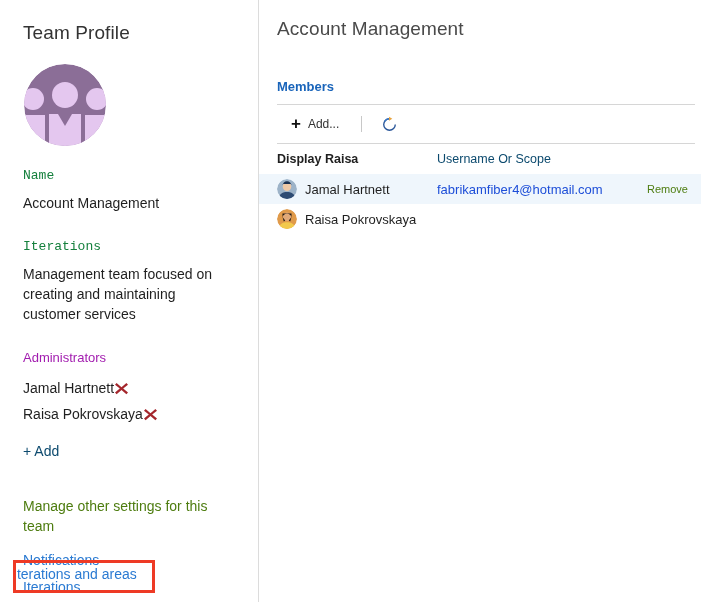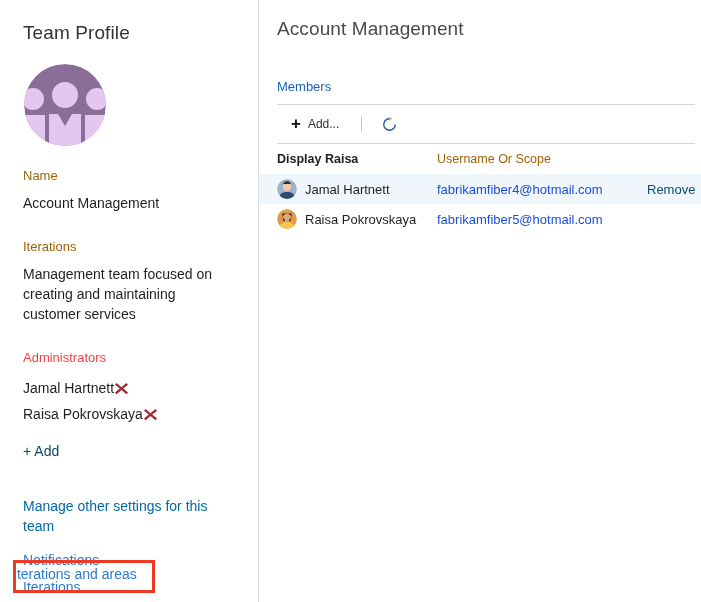--- a/index.html
+++ b/index.html
@@ -46,37 +46,38 @@
   .avatar-wrap {
     margin-top: 20px;
     margin-left: 1px;
   }
   .team-avatar {
     display: block;
   }
 
   .field-label {
     font-size: 13px;
-    color: #a16207;
+    color: #15803d;
     margin-top: 22px;
     margin-bottom: 0;
     font-weight: 400;
+    font-family: Liberation Mono, monospace;
   }
   .field-value {
     font-size: 14px;
     color: #1f1f1f;
     margin-top: 10px;
     line-height: 20px;
     max-width: 200px;
   }
   .field-label.tight { margin-top: 26px; }
 
   .admins-label {
     font-size: 13px;
-    color: #ef4444;
+    color: #a21caf;
     margin-top: 26px;
     margin-bottom: 15px;
   }
   .admin-row {
     display: flex;
     align-items: center;
     font-size: 14px;
     color: #1f1f1f;
     margin-top: 9px;
     line-height: 17px;
@@ -90,21 +91,21 @@
   .add-link {
     display: inline-block;
     font-size: 14px;
     color: #0c4a6e;
     margin-top: 20px;
     cursor: pointer;
   }
 
   .manage-text {
     font-size: 14px;
-    color: #0369a1;
+    color: #4d7c0f;
     margin-top: 36px;
     line-height: 20px;
     max-width: 195px;
   }
 
   .nav-links {
     margin-top: 16px;
   }
   .nav-link {
     display: block;
@@ -153,21 +154,21 @@
     letter-spacing: 0.1px;
   }
 
   .pivot-bar {
     padding-left: 18px;
     margin-top: 19px;
   }
   .pivot-item {
     display: inline-block;
     font-size: 13px;
-    font-weight: normal;
+    font-weight: bold;
     color: #1964ba;
     cursor: pointer;
     padding-bottom: 2px;
     margin-top: 20px;
   }
 
   .hr-line {
     height: 1px;
     background: #d6d6d6;
     margin-left: 18px;
@@ -235,21 +236,21 @@
   }
   .th-display {
     width: 160px;
     font-size: 12.5px;
     font-weight: bold;
     color: #1f1f1f;
   }
   .th-username {
     flex: 1;
     font-size: 12.5px;
-    color: #a16207;
+    color: #0c4a6e;
   }
 
   .member-row {
     display: flex;
     align-items: center;
     height: 30px;
     padding-left: 18px;
     cursor: default;
   }
   .member-row.selected {
@@ -265,22 +266,22 @@
     white-space: nowrap;
   }
   .cell-username {
     width: 210px;
     font-size: 13px;
     color: #1d4ed8;
     white-space: nowrap;
   }
   .cell-action {
     flex: 1;
-    font-size: 13px;
-    color: #0c4a6e;
+    font-size: 11px;
+    color: #4d7c0f;
     cursor: pointer;
   }
   .mini-avatar { display: block; flex: 0 0 auto; }
 </style>
 </head>
 <body>
 
 <div class="app">
 
   <div class="sidebar">
@@ -421,19 +422,18 @@
               <circle cx="10" cy="10" r="10" fill="#e09a4a"></circle>
               <path d="M2 20 C2 14.8 6 13.2 10 13.2 C14 13.2 18 14.8 18 20 Z" fill="#f2c94c"></path>
               <circle cx="10" cy="7.8" r="4.2" fill="#e0a878"></circle>
               <path d="M5.5 8.4 A4.6 4.6 0 0 1 14.5 8.4 L14.5 4.4 L5.5 4.4 Z" fill="#221a16"></path>
               <path d="M5.5 8.0 L6.8 12.6 L8.2 11.6 Z" fill="#221a16"></path>
               <path d="M14.5 8.0 L13.2 12.6 L11.8 11.6 Z" fill="#221a16"></path>
             </g>
           </svg>
           <span>Raisa Pokrovskaya</span>
         </div>
-        <div class="cell-username">fabrikamfiber5@hotmail.com</div>
         <div class="cell-action"></div>
       </div>
 
     </div>
   </div>
 </div>
 
 </body></html>

